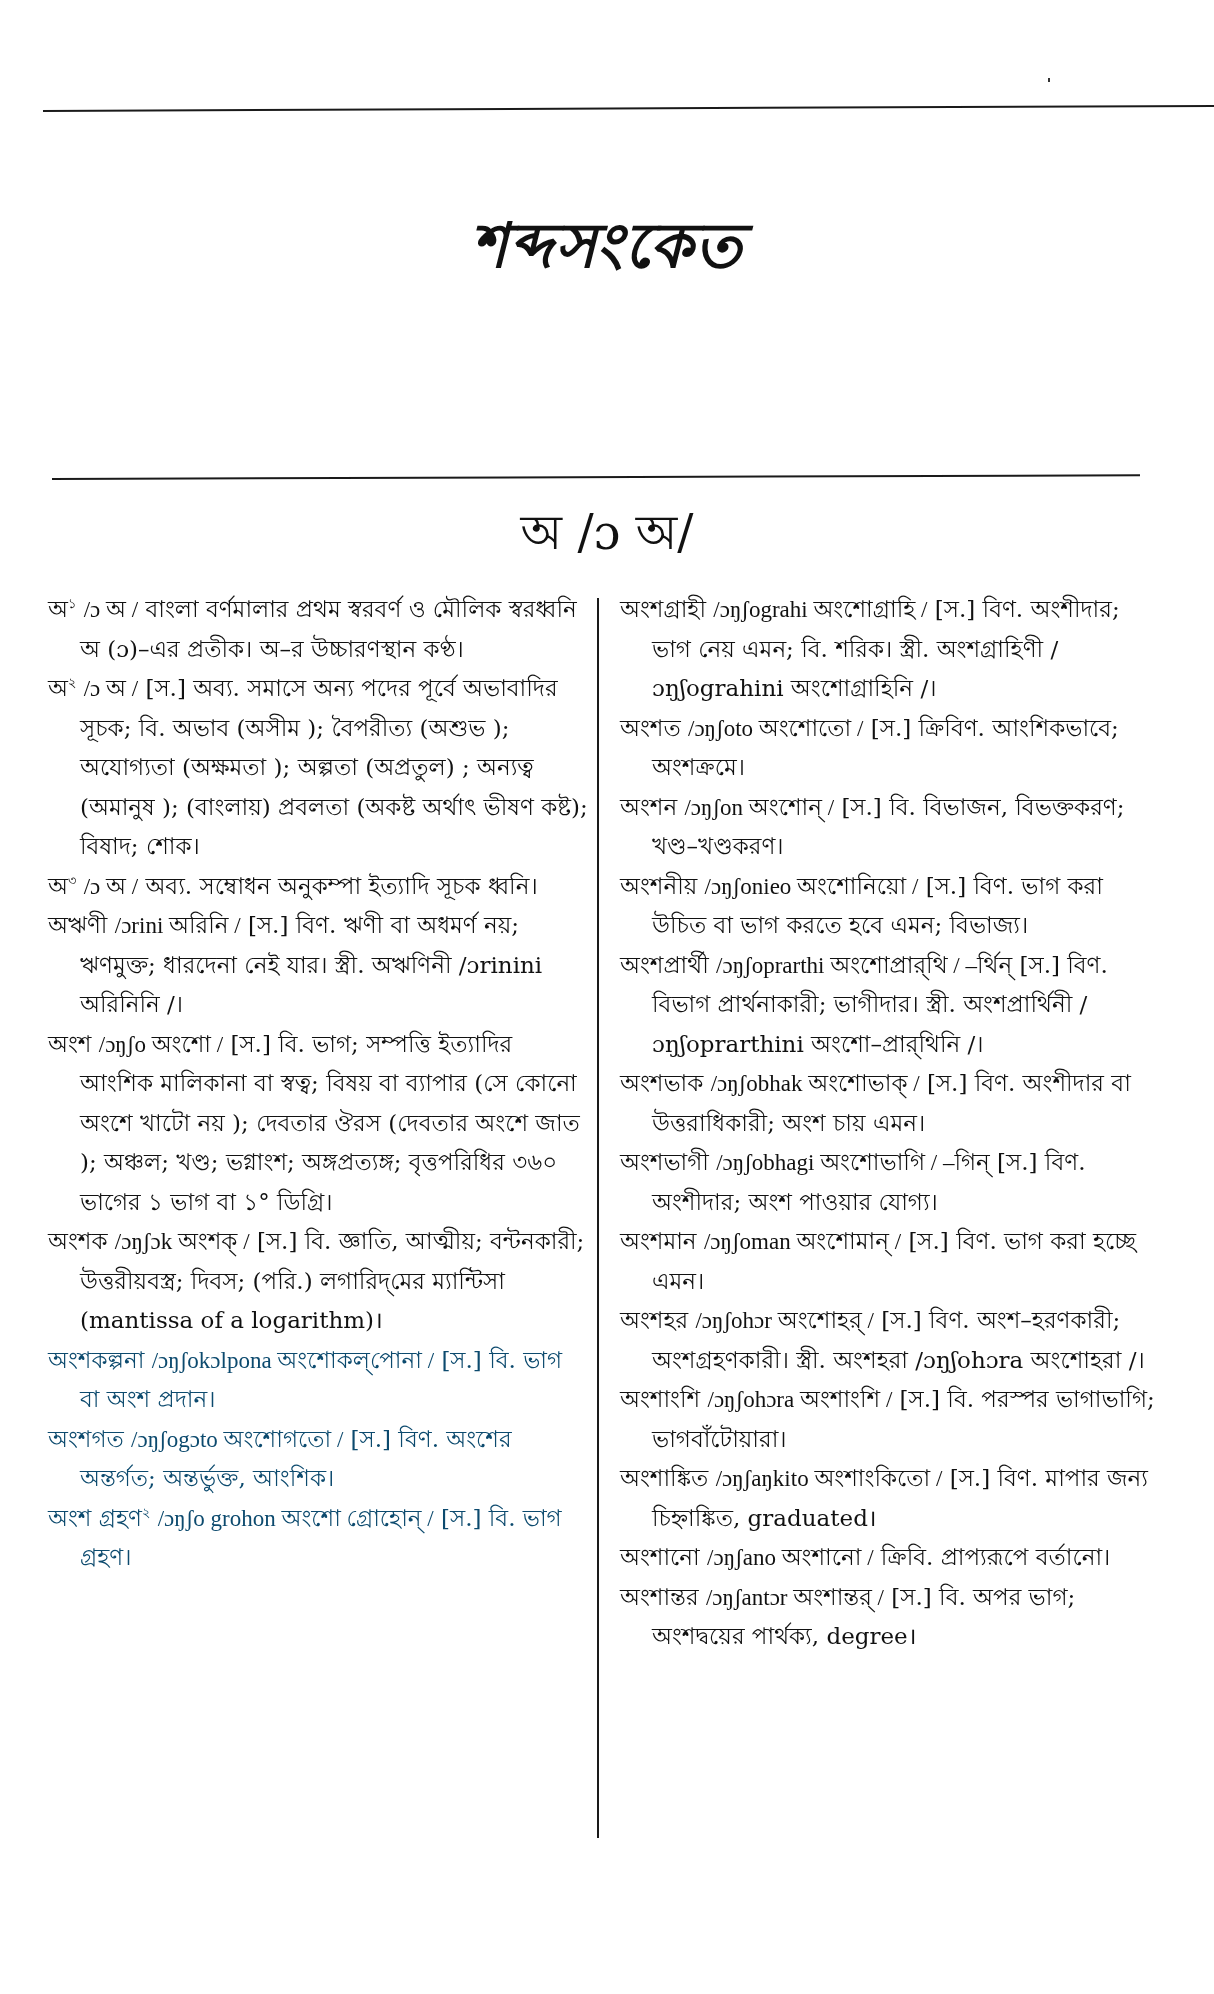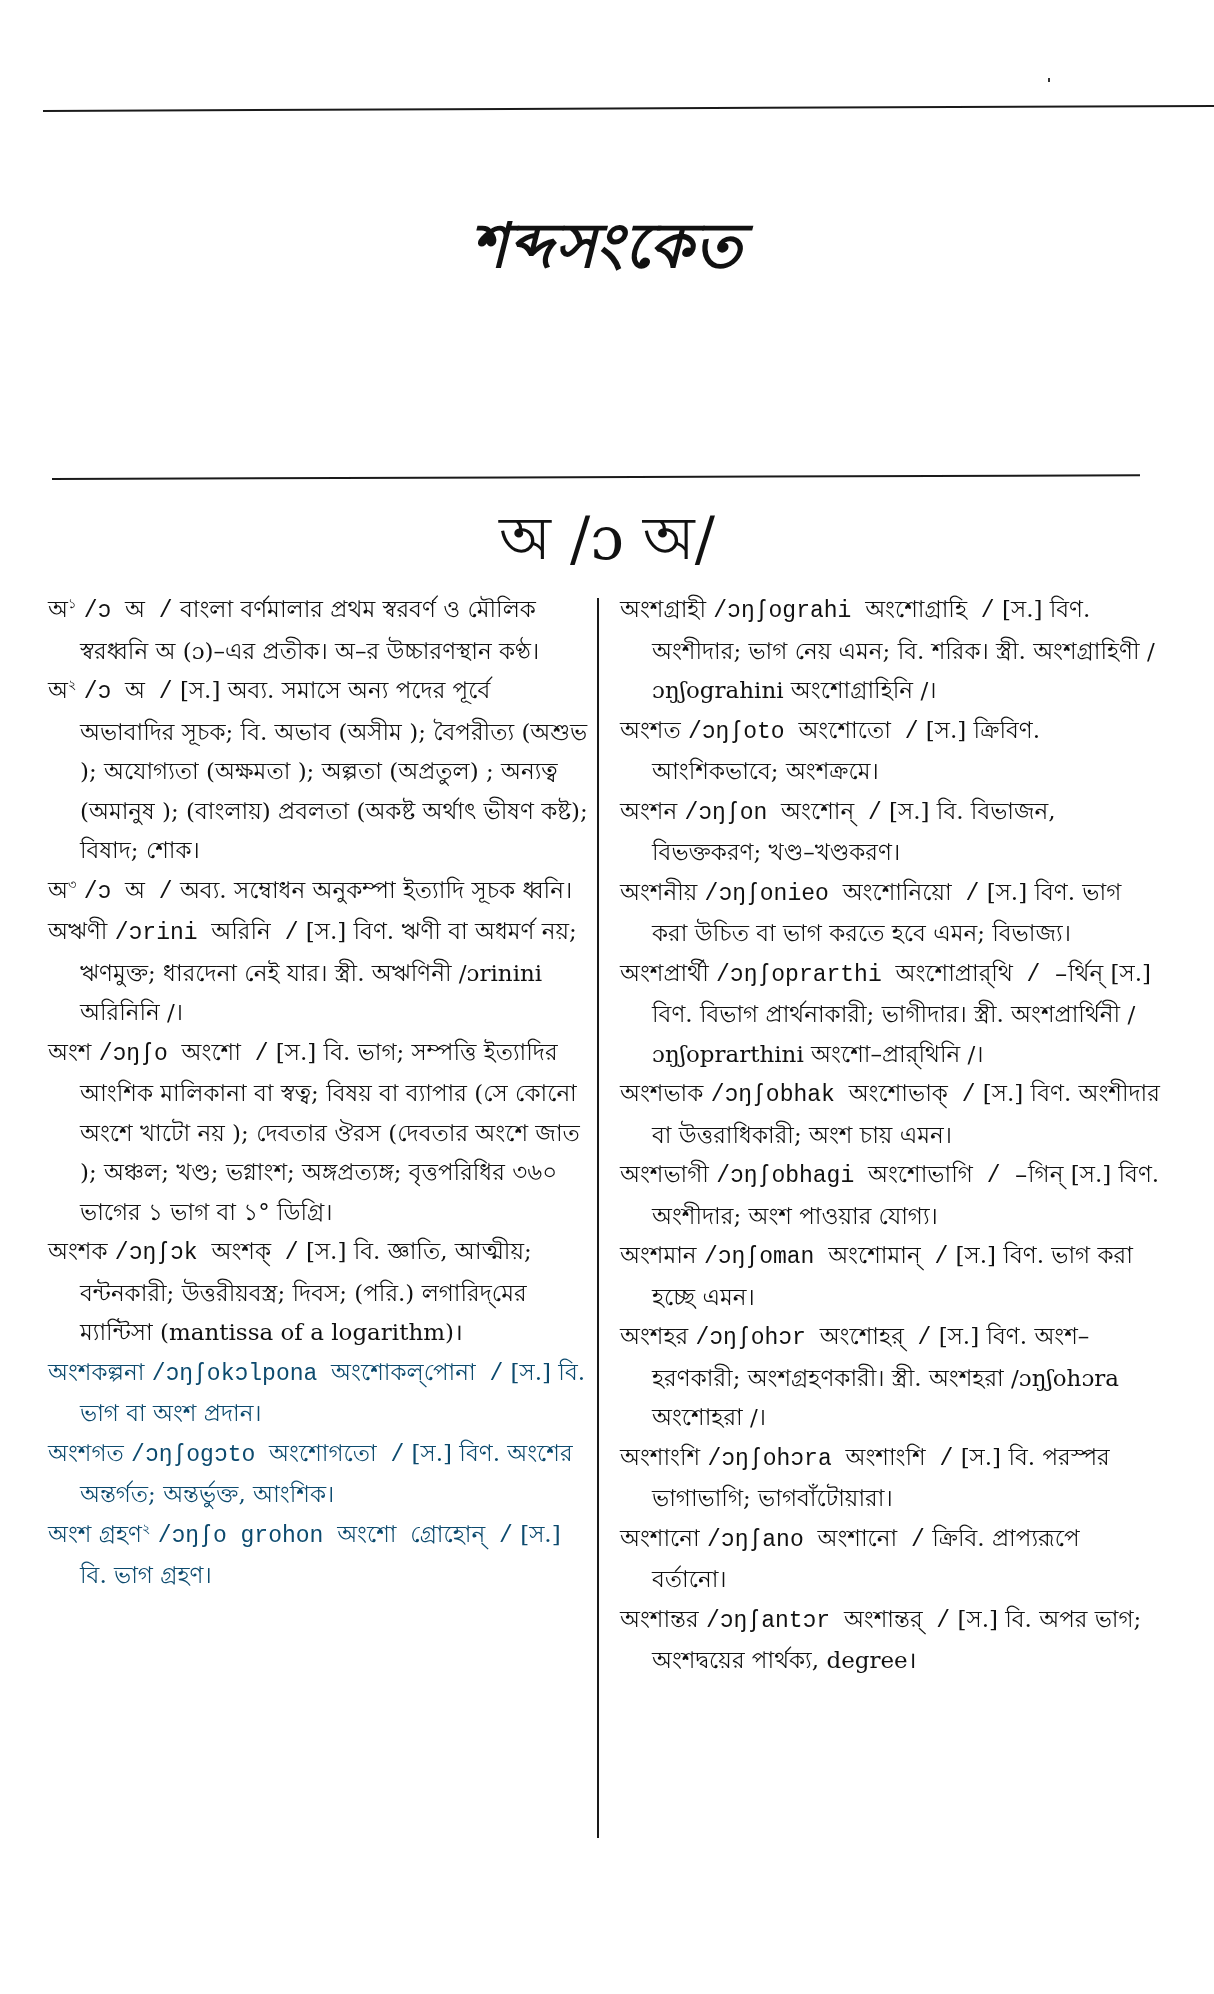--- a/index.html
+++ b/index.html
@@ -51,21 +51,21 @@
       letter-spacing: 2px;
       line-height: 1;
       font-style: italic;
     }
     .section-heading {
       position: absolute;
       left: 0;
       width: 100%;
       top: 508px;
       text-align: center;
-      font-size: 60px;
+      font-size: 48px;
       line-height: 1;
     }
     .column {
       position: absolute;
       top: 590px;
       font-size: 23px;
       line-height: 39.5px;
     }
     .col-left {
       left: 48px;
@@ -90,21 +90,21 @@
     }
     .entry .hw {
       font-weight: normal;
     }
     .entry .hw sup {
       font-size: 13px;
       vertical-align: super;
       line-height: 0;
     }
     .entry .pron {
-      font-family: Liberation Mono, monospace;
+      font-family: Liberation Serif, serif;
       margin-top: 28px;
     }
     .entry .body {
     }
     .faded {
       color: #0c4a6e;
     }
   </style>
 </head>
 <body>
@@ -134,15 +134,16 @@
     <p class="entry"><span class="hw">অংশগ্রাহী</span> <span class="pron">/ɔŋʃograhi অংশোগ্রাহি /</span> <span class="body">[স.] বিণ. অংশীদার; ভাগ নেয় এমন; বি. শরিক। স্ত্রী. অংশগ্রাহিণী /ɔŋʃograhini অংশোগ্রাহিনি /।</span></p>
     <p class="entry"><span class="hw">অংশত</span> <span class="pron">/ɔŋʃoto অংশোতো /</span> <span class="body">[স.] ক্রিবিণ. আংশিকভাবে; অংশক্রমে।</span></p>
     <p class="entry"><span class="hw">অংশন</span> <span class="pron">/ɔŋʃon অংশোন্ /</span> <span class="body">[স.] বি. বিভাজন, বিভক্তকরণ; খণ্ড–খণ্ডকরণ।</span></p>
     <p class="entry"><span class="hw">অংশনীয়</span> <span class="pron">/ɔŋʃonieo অংশোনিয়ো /</span> <span class="body">[স.] বিণ. ভাগ করা উচিত বা ভাগ করতে হবে এমন; বিভাজ্য।</span></p>
     <p class="entry"><span class="hw">অংশপ্রার্থী</span> <span class="pron">/ɔŋʃoprarthi অংশোপ্রার্‌থি / –র্থিন্</span> <span class="body">[স.] বিণ. বিভাগ প্রার্থনাকারী; ভাগীদার। স্ত্রী. অংশপ্রার্থিনী / ɔŋʃoprarthini অংশো–প্রার্‌থিনি /।</span></p>
     <p class="entry"><span class="hw">অংশভাক</span> <span class="pron">/ɔŋʃobhak অংশোভাক্ /</span> <span class="body">[স.] বিণ. অংশীদার বা উত্তরাধিকারী; অংশ চায় এমন।</span></p>
     <p class="entry"><span class="hw">অংশভাগী</span> <span class="pron">/ɔŋʃobhagi অংশোভাগি / –গিন্</span> <span class="body">[স.] বিণ. অংশীদার; অংশ পাওয়ার যোগ্য।</span></p>
     <p class="entry"><span class="hw">অংশমান</span> <span class="pron">/ɔŋʃoman অংশোমান্ /</span> <span class="body">[স.] বিণ. ভাগ করা হচ্ছে এমন।</span></p>
     <p class="entry"><span class="hw">অংশহর</span> <span class="pron">/ɔŋʃohɔr অংশোহর্ /</span> <span class="body">[স.] বিণ. অংশ–হরণকারী; অংশগ্রহণকারী। স্ত্রী. অংশহরা /ɔŋʃohɔra অংশোহরা /।</span></p>
     <p class="entry"><span class="hw">অংশাংশি</span> <span class="pron">/ɔŋʃohɔra অংশাংশি /</span> <span class="body">[স.] বি. পরস্পর ভাগাভাগি; ভাগবাঁটোয়ারা।</span></p>
+    <p class="entry"><span class="hw">অংশাঙ্কিত</span> <span class="pron">/ɔŋʃaŋkito অংশাংকিতো /</span> <span class="body">[স.] বিণ. মাপার জন্য চিহ্নাঙ্কিত, graduated।</span></p>
     <p class="entry"><span class="hw">অংশানো</span> <span class="pron">/ɔŋʃano অংশানো /</span> <span class="body">ক্রিবি. প্রাপ্যরূপে বর্তানো।</span></p>
     <p class="entry"><span class="hw">অংশান্তর</span> <span class="pron">/ɔŋʃantɔr অংশান্তর্ /</span> <span class="body">[স.] বি. অপর ভাগ; অংশদ্বয়ের পার্থক্য, degree।</span></p>
   </div>
 
 </body></html>

